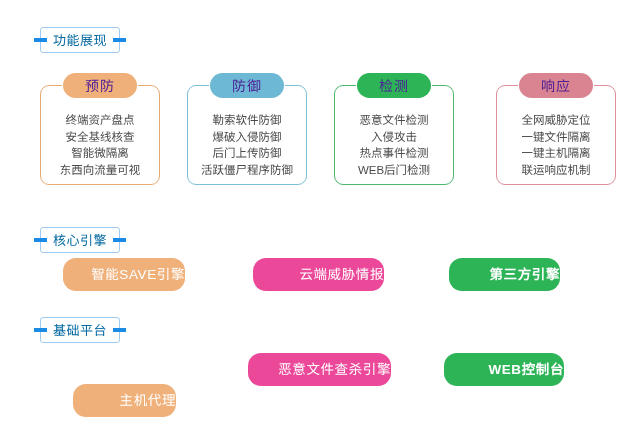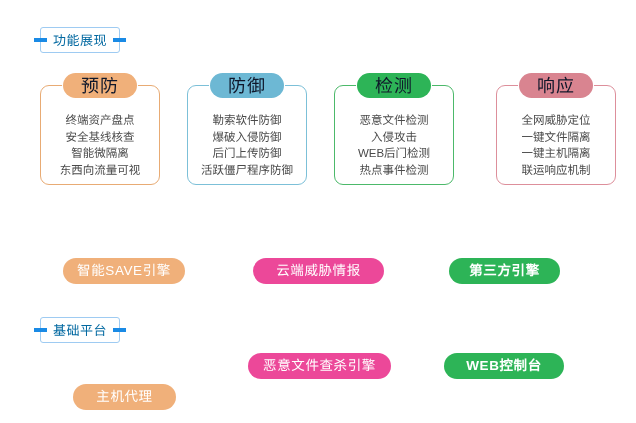--- a/index.html
+++ b/index.html
@@ -87,22 +87,22 @@
     transform: translateX(-50%);
     width: 74px;
     height: 25px;
     border-radius: 13px;
     background: #f0b07a;
     display: flex;
     align-items: center;
     justify-content: center;
   }
   .cap-pill span {
-    color: #0f172a;
-    font-size: 18px;
+    color: #4c1d95;
+    font-size: 14px;
     line-height: 1;
     letter-spacing: 1px;
     white-space: nowrap;
   }
   .cap-list {
     position: absolute;
     left: 0; right: 0;
     top: 26px;
     text-align: center;
   }
@@ -119,25 +119,25 @@
   .cap-box.c-blue   { border-color: #7cc0d8; }
   .cap-box.c-blue   .cap-pill { background: #6db8d4; }
   .cap-box.c-green  { border-color: #4cb96a; }
   .cap-box.c-green  .cap-pill { background: #2db457; }
   .cap-box.c-pink   { border-color: #dd8f9b; }
   .cap-box.c-pink   .cap-pill { background: #d98490; }
 
   
   .capsule {
     position: absolute;
-    height: 26px;
+    height: 33px;
     border-radius: 13px;
     display: flex;
     align-items: center;
-    justify-content: center;
+    justify-content: flex-end;
     box-sizing: border-box;
   }
   .capsule span {
     color: #ffffff;
     font-size: 13.5px;
     line-height: 1;
     letter-spacing: 0.6px;
     white-space: nowrap;
   }
   .capsule.k-orange { background: #f0b07a; }
@@ -185,38 +185,45 @@
   </div>
 
   <div class="cap-box c-green" style="left:334px;">
     <div class="cap-notch"></div>
     <div class="cap-pill">
       <span>检测</span>
     </div>
     <div class="cap-list">
       <div>恶意文件检测</div>
       <div>入侵攻击</div>
+      <div>热点事件检测</div>
       <div>WEB后门检测</div>
-      <div>热点事件检测</div>
     </div>
   </div>
 
   <div class="cap-box c-pink" style="left:481px;margin-left:15px;">
     <div class="cap-notch"></div>
     <div class="cap-pill">
       <span>响应</span>
     </div>
     <div class="cap-list">
       <div>全网威胁定位</div>
       <div>一键文件隔离</div>
       <div>一键主机隔离</div>
       <div>联运响应机制</div>
     </div>
   </div>
 
+  <div class="section-head" style="left:40px; top:227px;">
+    <div class="sh-frame">
+      <div class="sh-dash left"></div>
+      <div class="sh-text">核心引擎</div>
+      <div class="sh-dash right"></div>
+    </div>
+  </div>
 
   <div class="capsule k-orange" style="left:63px; top:258px; width:122px;">
     <span>智能SAVE引擎</span>
   </div>
   <div class="capsule k-blue" style="left:253px; top:258px; width:131px;">
     <span>云端威胁情报</span>
   </div>
   <div class="capsule k-green" style="left:449px; top:258px; width:111px;">
     <span>第三方引擎</span>
   </div>

